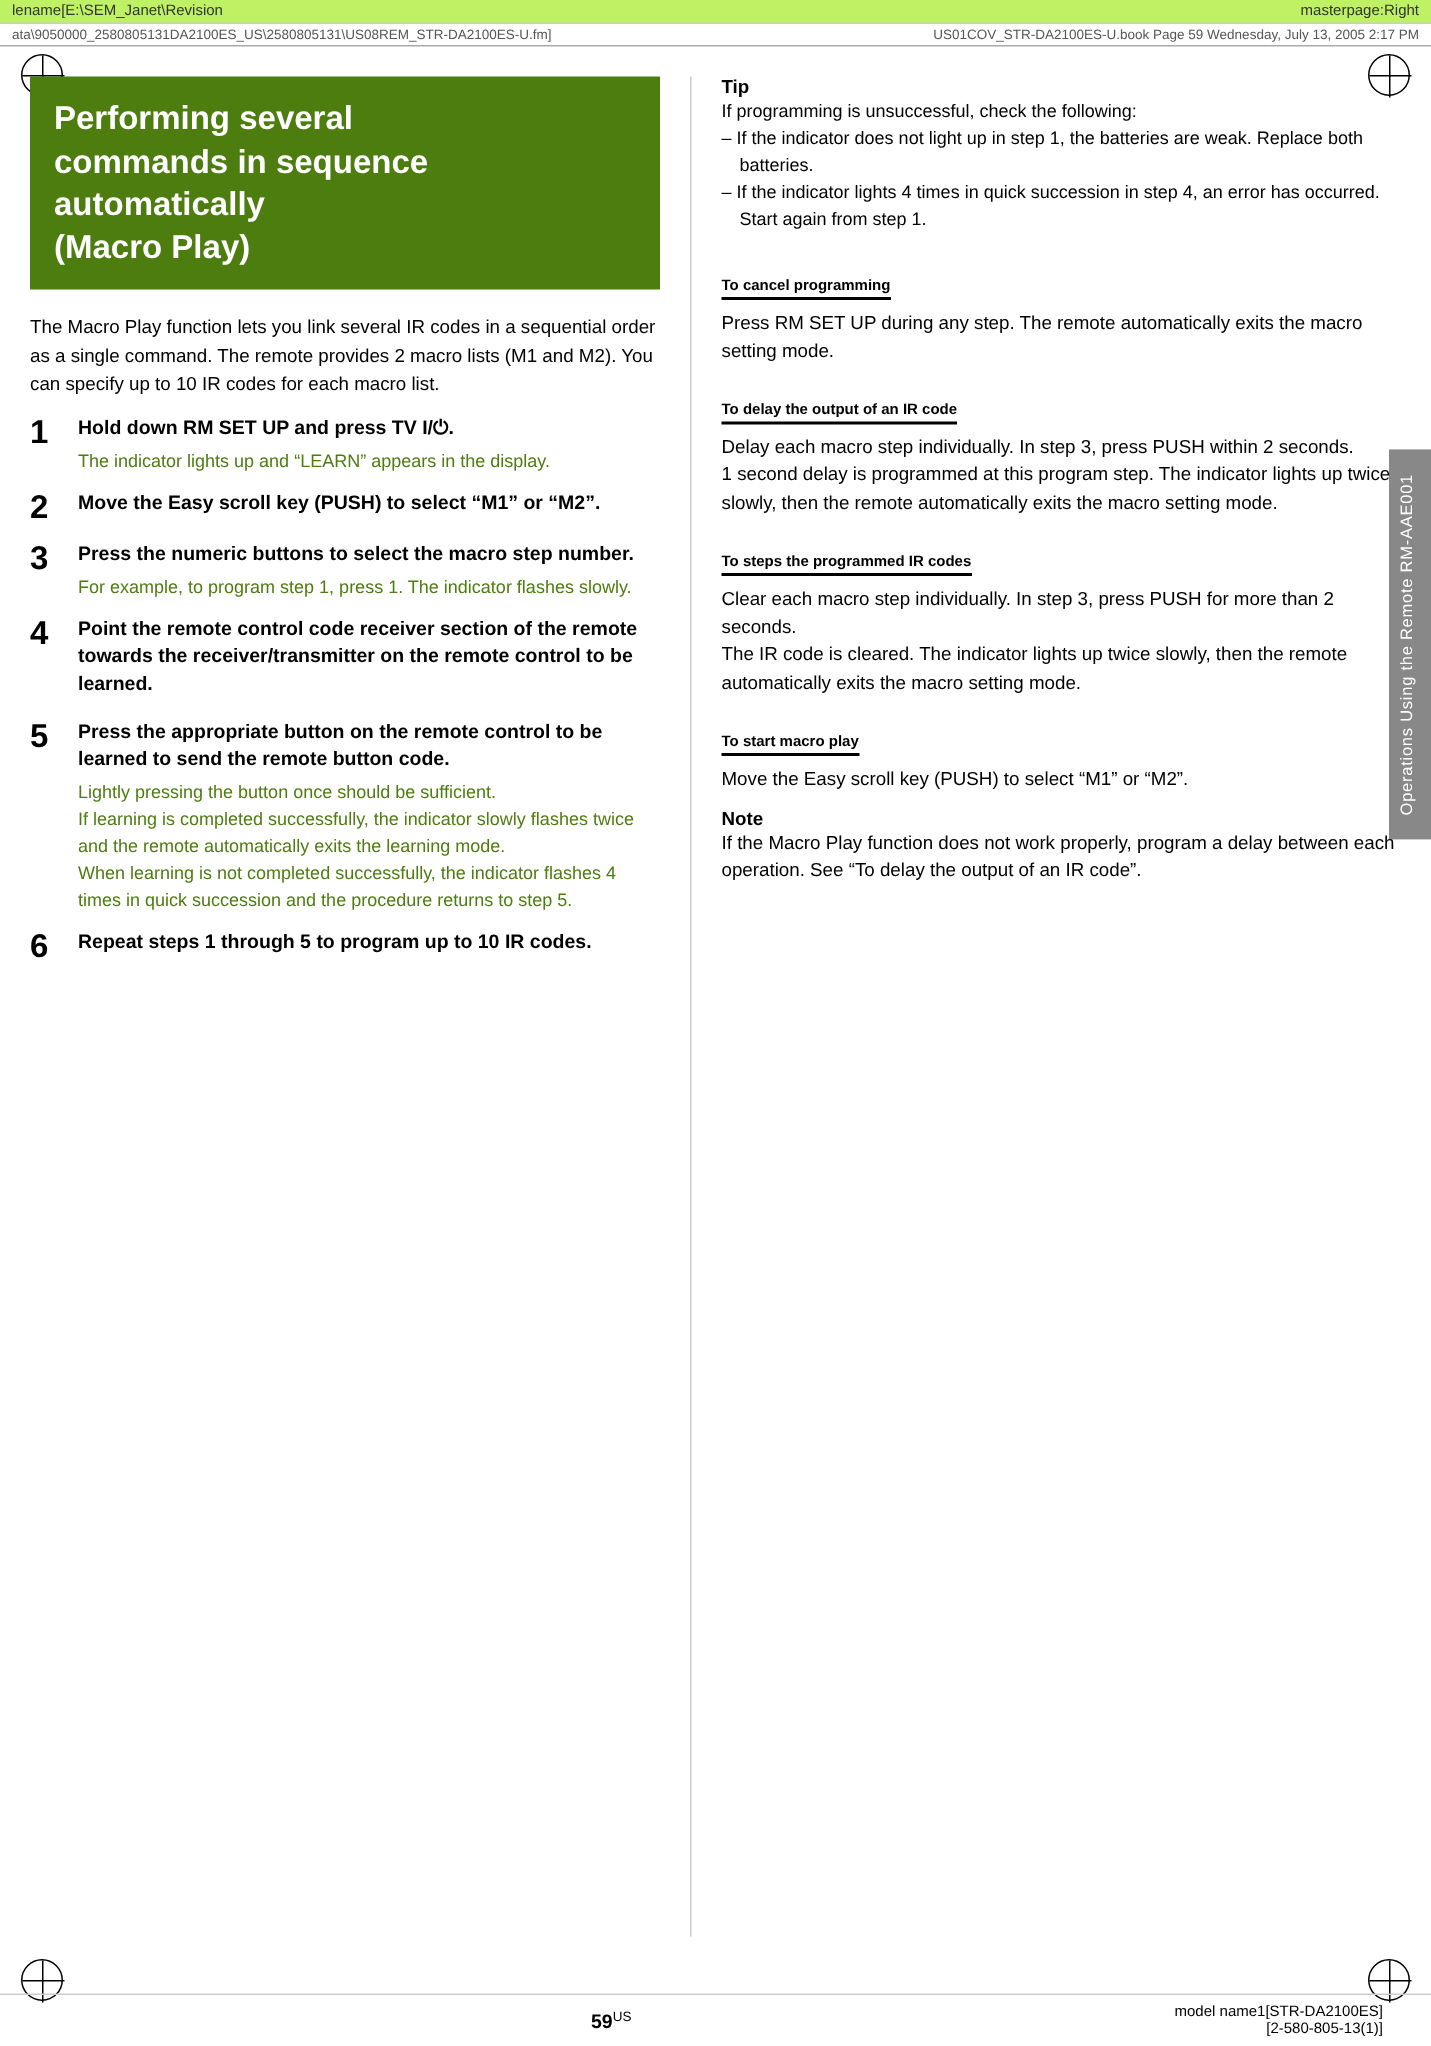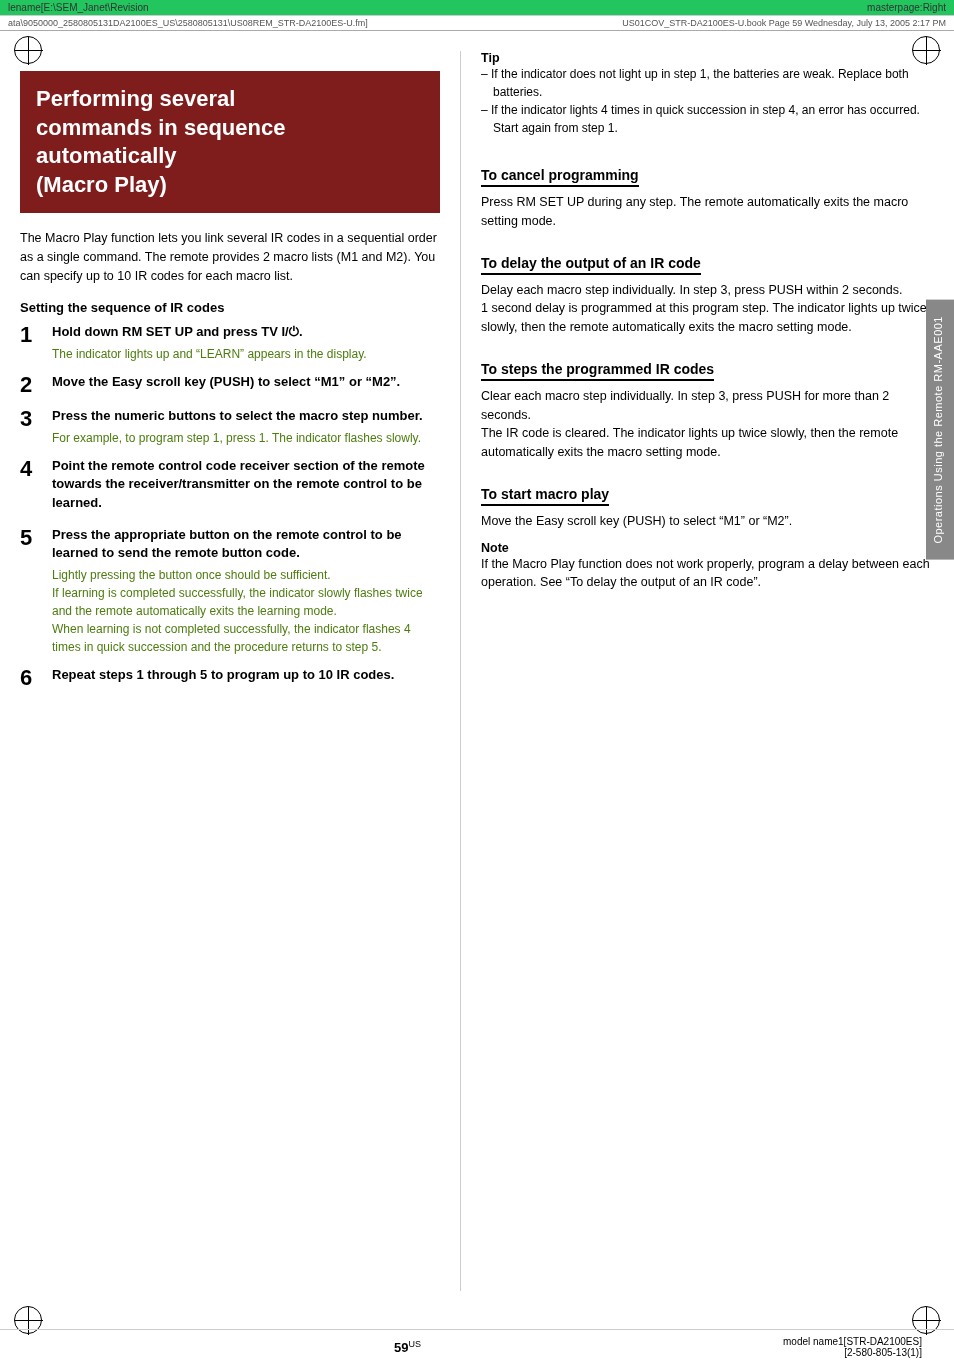--- a/index.html
+++ b/index.html
@@ -15,21 +15,21 @@
 
     
     .header-bar {
       display: flex;
       justify-content: space-between;
       align-items: center;
       padding: 2px 8px;
       border-bottom: 1px solid #ccc;
       font-size: 10px;
       color: #333;
-      background: #22c55e;
+      background: #bef264;
     }
 
     
     .file-bar {
       display: flex;
       justify-content: space-between;
       align-items: center;
       padding: 2px 8px;
       border-bottom: 1px solid #aaa;
       font-size: 9px;
@@ -54,26 +54,25 @@
 
     
     .right-column {
       flex: 1;
       padding-left: 20px;
       border-left: 1px solid #ccc;
     }
 
     
     .title-box {
-      background: #7f1d1d;
+      background: #4d7c0f;
       color: #fff;
       padding: 14px 16px;
       margin-bottom: 16px;
       line-height: 1.3;
-      margin-top: 20px;
     }
     .title-box h1 {
       font-size: 22px;
       font-weight: bold;
       font-family: Arial, Helvetica, sans-serif;
     }
 
     
     .section-heading {
       font-size: 13px;
@@ -141,21 +140,21 @@
     }
     .tip-body ul li {
       padding-left: 12px;
       text-indent: -12px;
     }
     .tip-body ul li::before {
       content: '– ';
     }
 
     .right-section-heading {
-      font-size: 14px;
+      font-size: 10px;
       font-weight: bold;
       color: #000;
       margin-top: 14px;
       margin-bottom: 6px;
       border-bottom: 2px solid #000;
       padding-bottom: 2px;
       display: inline-block;
     }
 
     .note-label {
@@ -274,21 +273,20 @@
       <h1>
         <span>Performing several</span><br>
         <span>commands in sequence</span><br>
         <span>automatically</span><br>
         <span>(Macro Play)</span>
       </h1>
     </div>
 
     <p class="body-text">The Macro Play function lets you link several IR codes in a sequential order as a single command. The remote provides 2 macro lists (M1 and M2). You can specify up to 10 IR codes for each macro list.</p>
 
-    <div class="section-heading">Setting the sequence of IR codes</div>
 
     <ul class="steps-list">
       <li class="step-item">
         <span class="step-number">1</span>
         <div class="step-content">
           <div class="step-title">Hold down RM SET UP and press TV I/⏻.</div>
           <div class="step-body">The indicator lights up and “LEARN” appears in the display.</div>
         </div>
       </li>
       <li class="step-item">
@@ -325,20 +323,21 @@
       </li>
     </ul>
 
   </div>
 
   <div class="right-column">
 
     <div class="tip-section">
       <div class="tip-label">Tip</div>
       <div class="tip-body">
+        <p>If programming is unsuccessful, check the following:</p>
         <ul>
           <li>If the indicator does not light up in step 1, the batteries are weak. Replace both batteries.</li>
           <li>If the indicator lights 4 times in quick succession in step 4, an error has occurred. Start again from step 1.</li>
         </ul>
       </div>
     </div>
 
     <div>
       <div class="right-section-heading">To cancel programming</div>
       <p class="body-text">Press RM SET UP during any step. The remote automatically exits the macro setting mode.</p>

